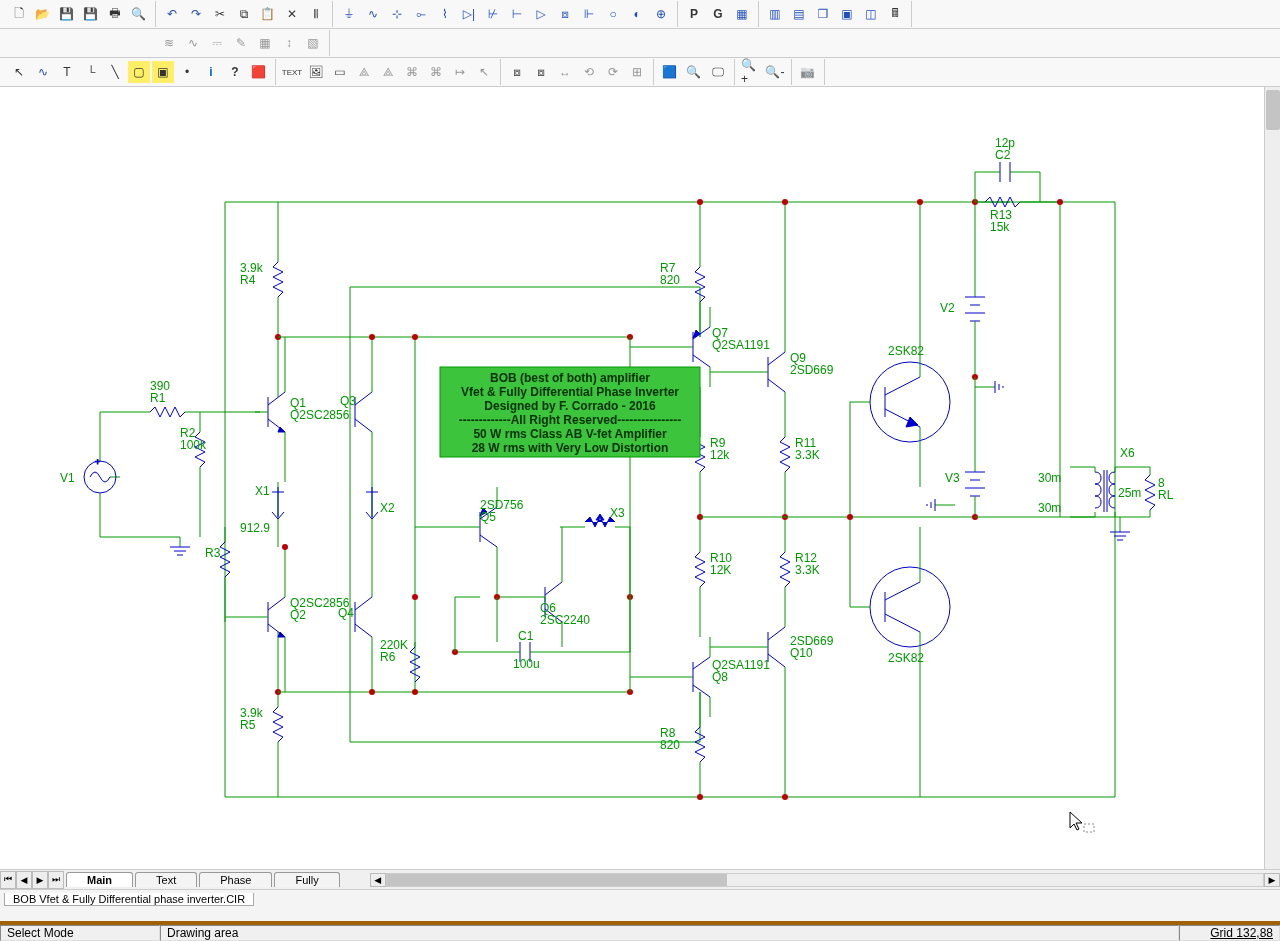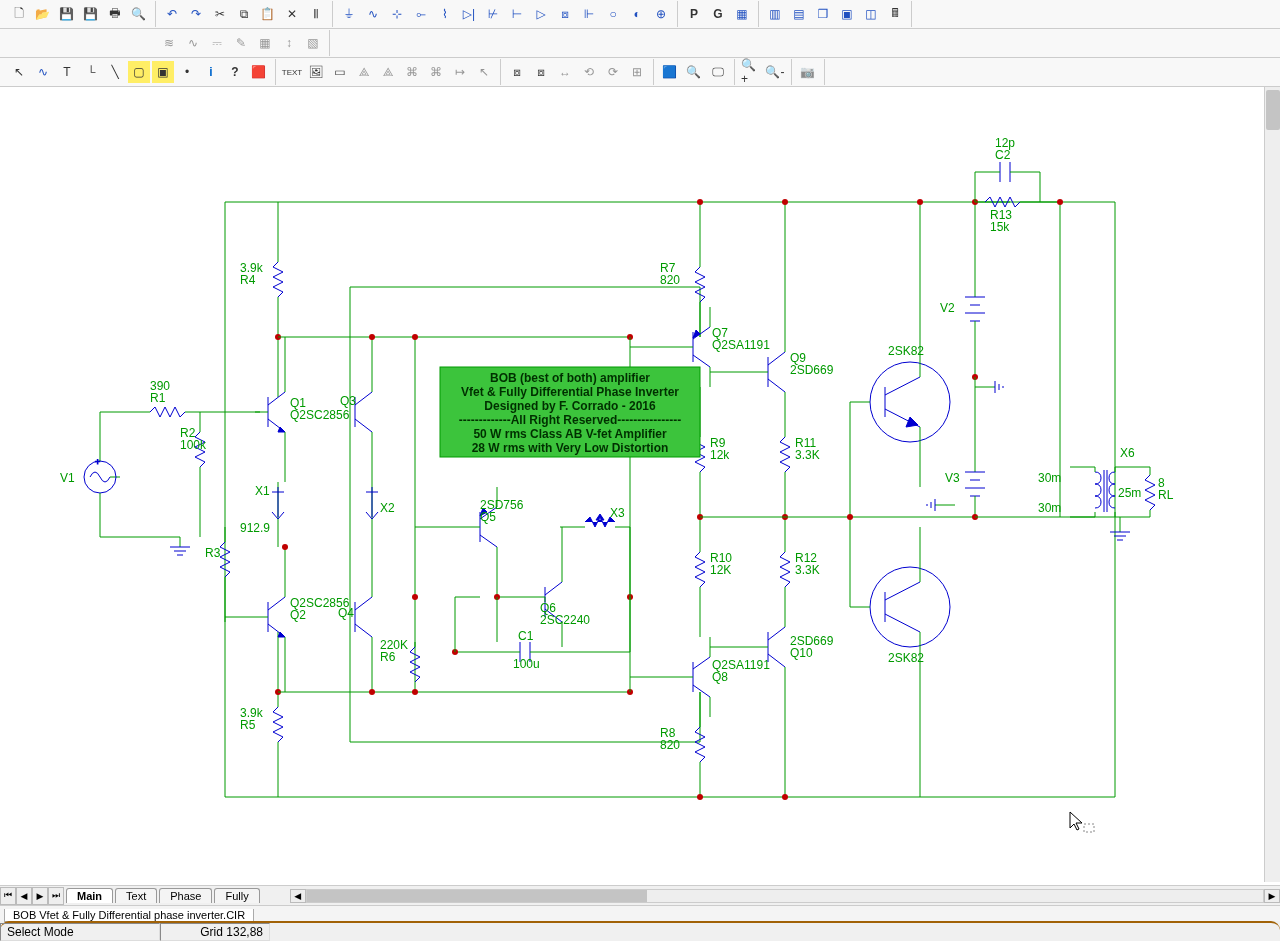--- a/index.html
+++ b/index.html
@@ -98,21 +98,21 @@
   }
   .nav-btn {
     width: 16px; height: 18px;
     border: 1px solid #bbb;
     background: #eee;
     font-size: 9px;
     display:flex;align-items:center;justify-content:center;
     cursor:pointer;
   }
   .tab {
-    padding: 1px 10px;
+    padding: 1px 20px;
     border: 1px solid #999;
     border-bottom: none;
     border-top-left-radius: 3px;
     border-top-right-radius: 3px;
     margin-left: 2px;
     background: #f4f4f4;
     cursor: pointer;
     font-size: 11px;
   }
   .tab.active { background: #fff; font-weight: bold; }
@@ -128,46 +128,45 @@
   .hscroll .thumb {
     position:absolute; left:0; width:340px; height:12px; background:#c4c4c4; top:0;
   }
   .nav-arrow{width:16px;height:14px;border:1px solid #bbb;background:#eee;font-size:9px;display:flex;align-items:center;justify-content:center;}
 
   .file-row {
     background: #f4f4f4;
     border-top: 1px solid #ccc;
     font-size: 11px;
     padding: 3px 4px;
-    height: 16px;
+    height: 32px;
   }
   .file-tab {
     display: inline-block;
     border: 1px solid #aaa;
     border-top: none;
     padding: 0 8px;
     background: #fff;
   }
   .status-bar {
     display: flex;
-    border-top: 2px solid #a16207;
+    border-top: 4px solid #a16207;
     background: #f0f0f0;
     height: 20px;
     font-size: 12px;
     align-items: stretch;
-    border-radius: 9px;
   }
   .status-cell {
     border: 1px inset #ddd;
     padding: 1px 6px;
     display:flex;align-items:center;
   }
   .status-cell.left { width: 160px; }
   .status-cell.mid { flex: 1; }
-  .status-cell.right { width: 110px; text-align:center; justify-content:flex-end;}
+  .status-cell.right { width: 101px; text-align:center; justify-content:flex-end;text-decoration:underline;}
 </style>
 </head>
 <body>
 
 <div class="toolbar-row">
   <div class="tool-group">
     <div class="tool-btn">🗋</div>
     <div class="tool-btn" style="color:#caa23a">📂</div>
     <div class="tool-btn">💾</div>
     <div class="tool-btn">💾</div>
@@ -540,14 +539,15 @@
     </div>
   </div>
 </div>
 
 <div class="file-row">
   <span class="file-tab">BOB Vfet &amp; Fully Differential phase inverter.CIR</span>
 </div>
 
 <div class="status-bar">
   <div class="status-cell left">Select Mode</div>
+  <div class="status-cell mid">Drawing area</div>
   <div class="status-cell right">Grid 132,88</div>
 </div>
 
 </body></html>

